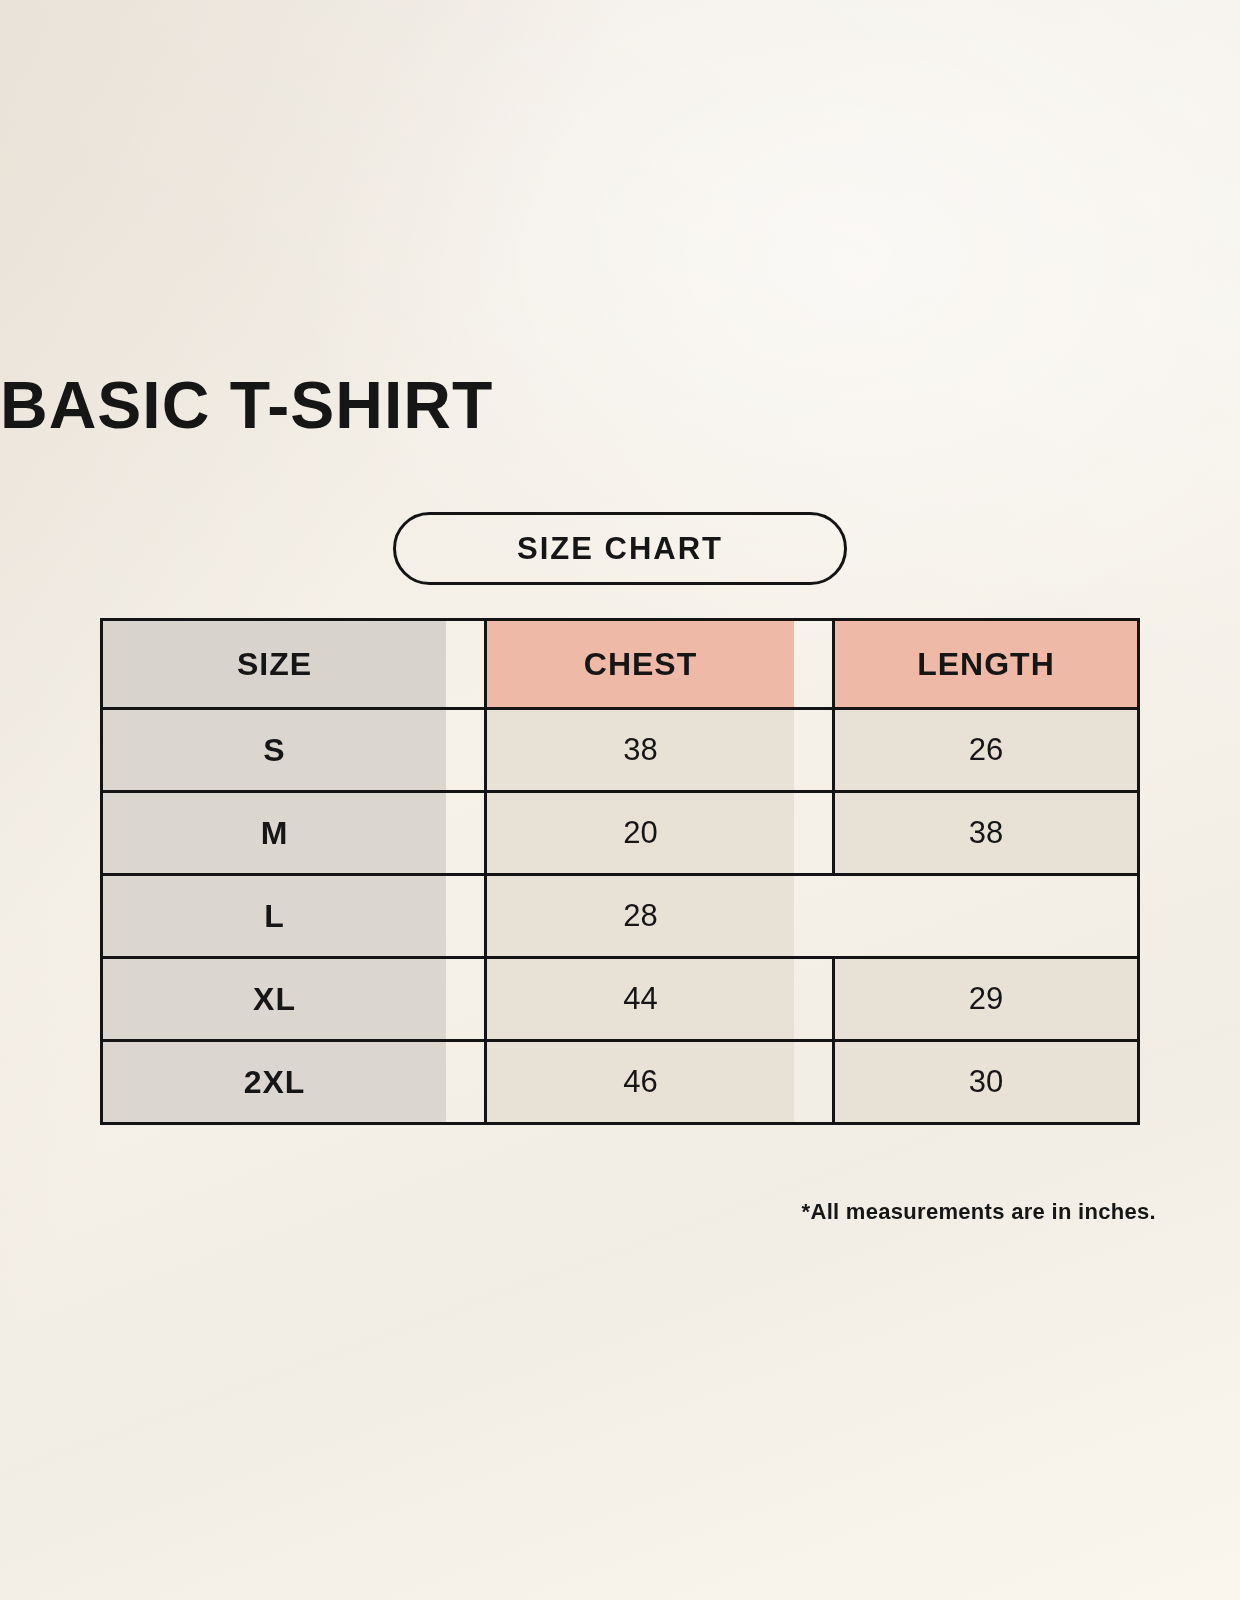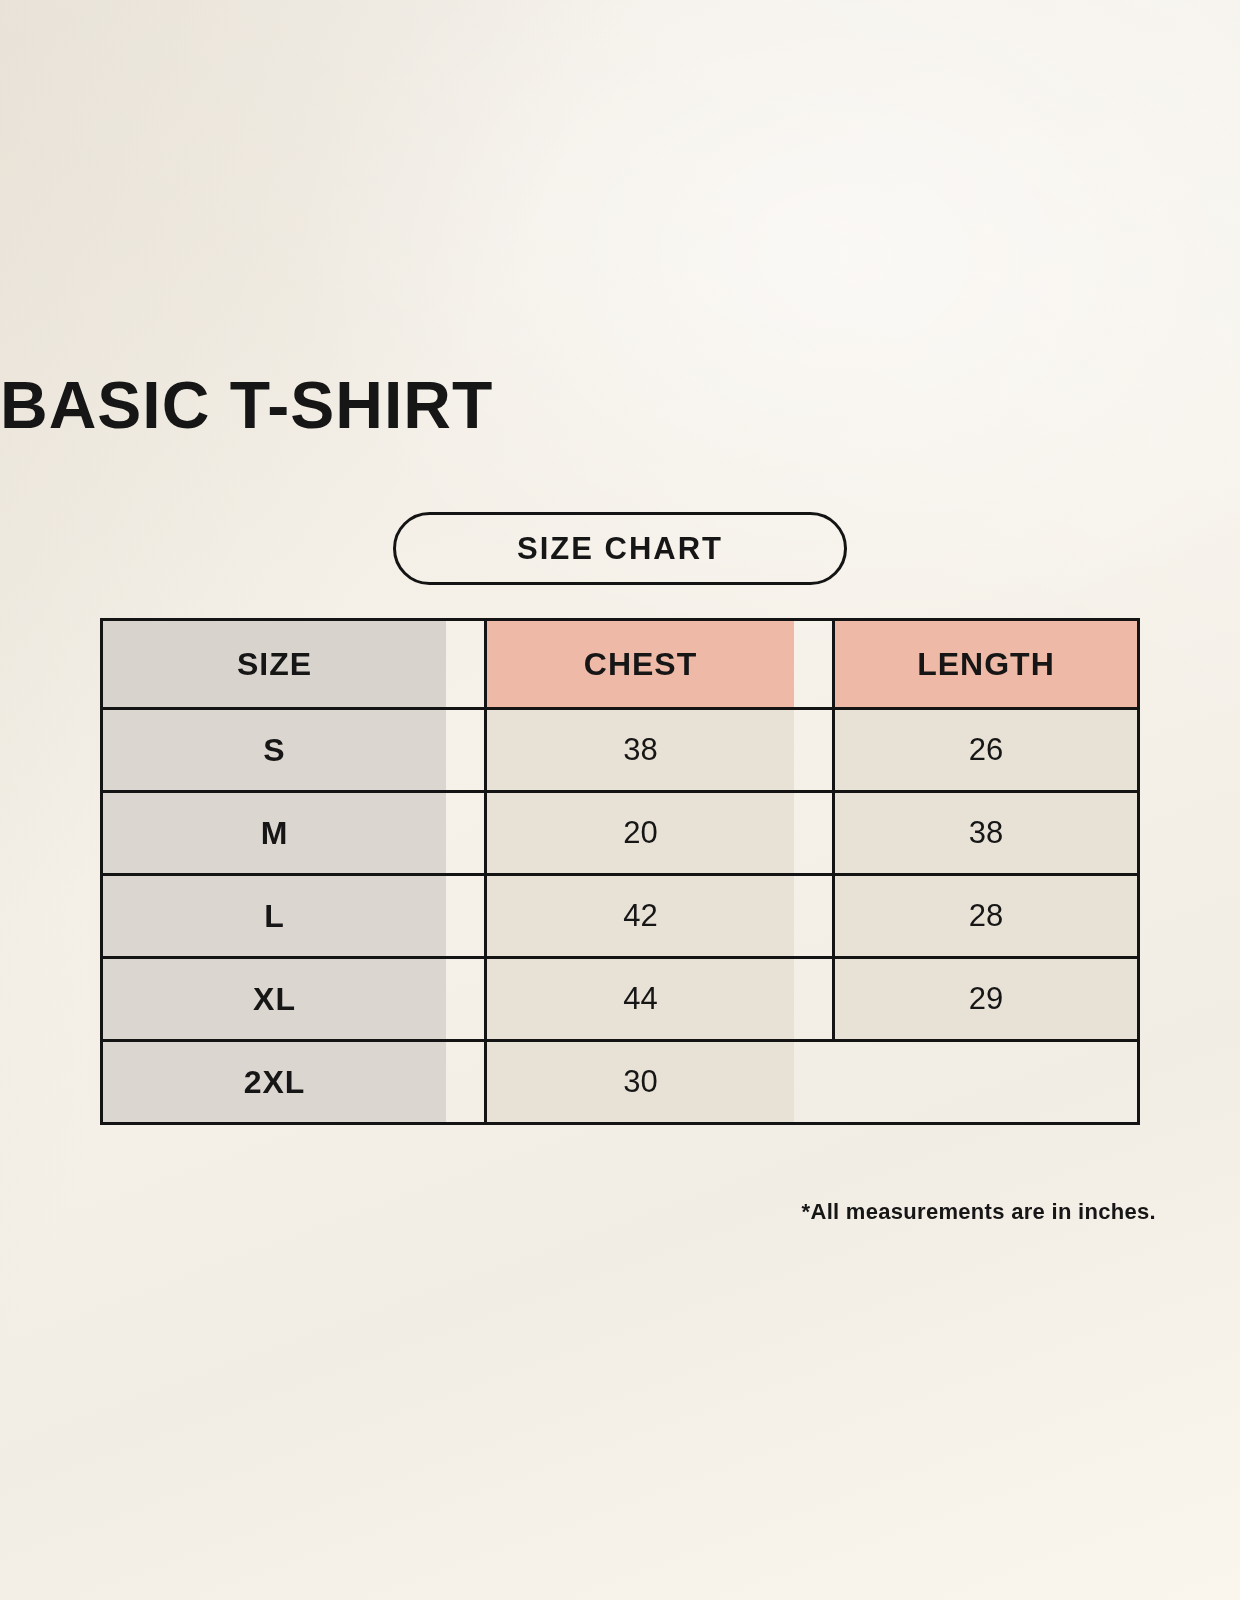--- a/index.html
+++ b/index.html
@@ -143,32 +143,32 @@
     </div>
 
     <div class="t-row">
       <div class="cell size-cell">M</div>
       <div class="cell">20</div>
       <div class="cell">38</div>
     </div>
 
     <div class="t-row">
       <div class="cell size-cell">L</div>
-      <div class="cell">42</div>
       <div class="cell">28</div>
     </div>
 
     <div class="t-row">
       <div class="cell size-cell">XL</div>
       <div class="cell">44</div>
       <div class="cell">29</div>
     </div>
 
     <div class="t-row">
       <div class="cell size-cell">2XL</div>
+      <div class="cell">46</div>
       <div class="cell">30</div>
     </div>
 
   </div>
 
   <div class="footnote">*All measurements are in inches.</div>
 
 </div>
 
 </body></html>

